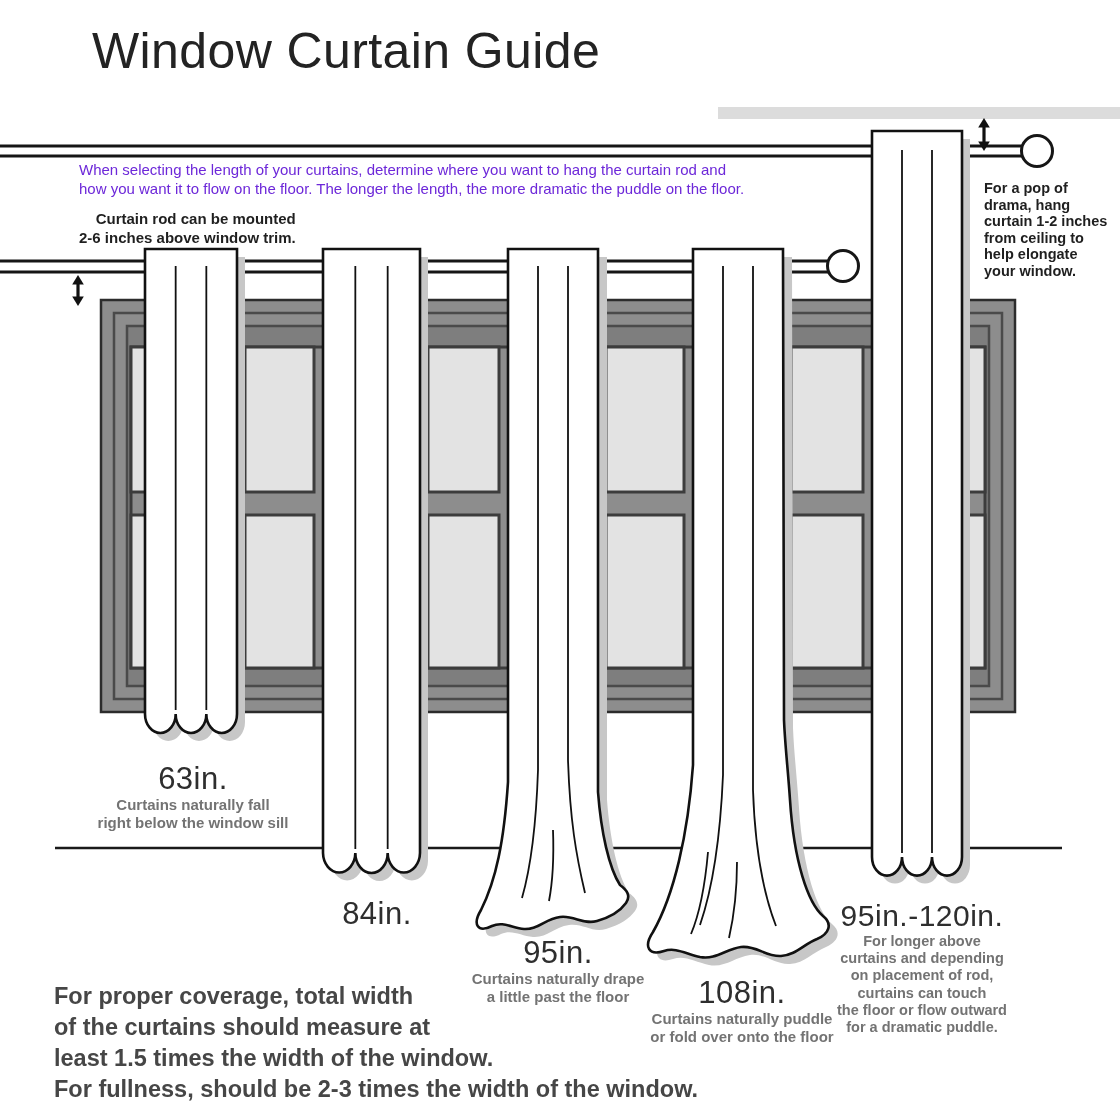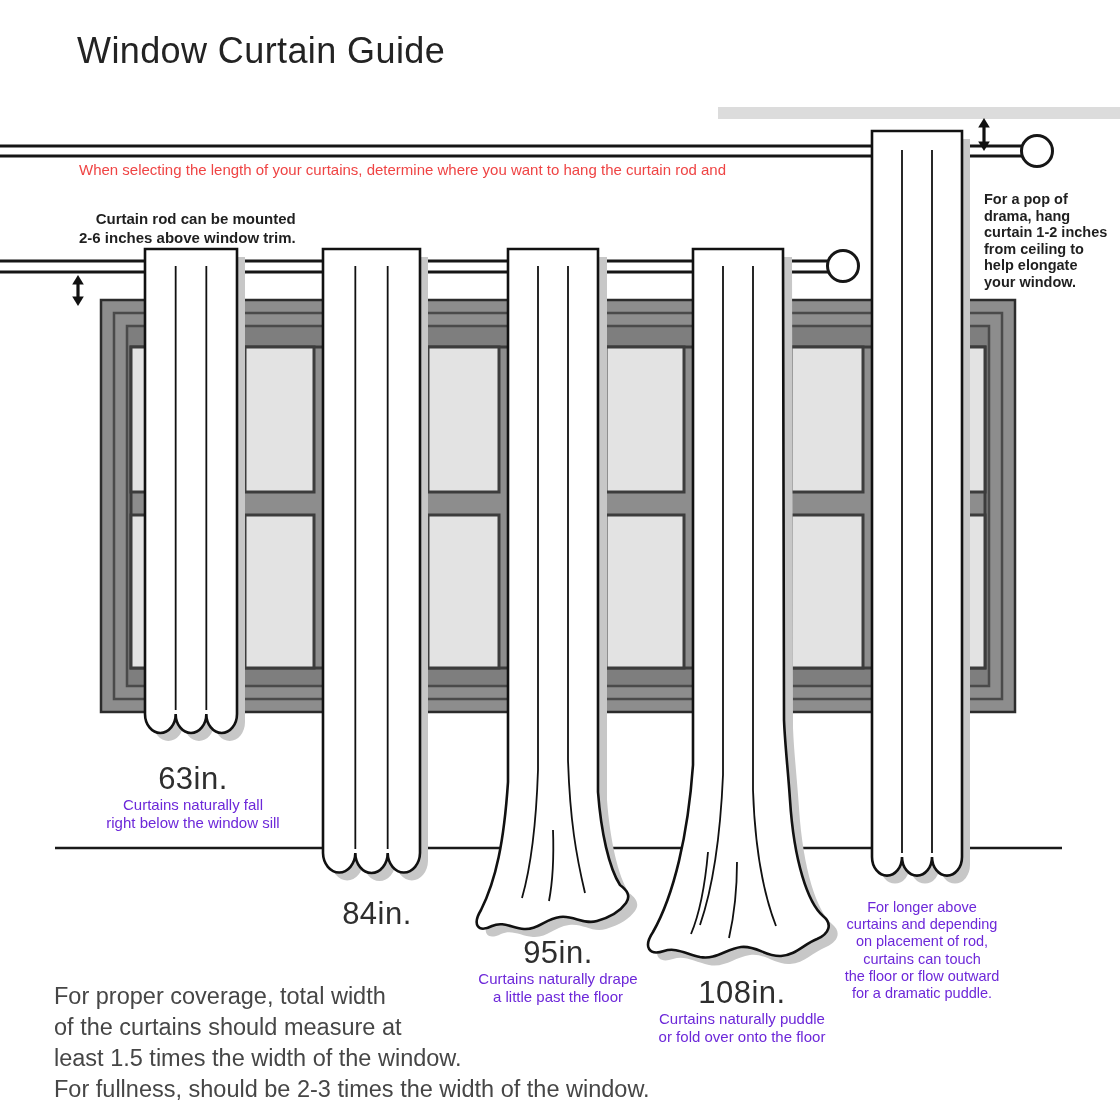--- a/index.html
+++ b/index.html
@@ -3,33 +3,33 @@
 <meta charset="utf-8">
 <style>
   html,body{margin:0;padding:0;}
   body{
     width:1120px;height:1120px;position:relative;background:#ffffff;
     font-family:"Liberation Sans", sans-serif;color:#2e2e2e;overflow:hidden;
   }
   #diagram-svg{position:absolute;left:0;top:0;}
   .abs{position:absolute;}
   .title{
-    left:77px;top:24px;font-size:36px;line-height:54px;color:#232323;
+    left:92px;top:24px;font-size:50px;line-height:54px;color:#232323;
     letter-spacing:0.4px;white-space:nowrap;font-weight:400;
   }
-  .intro{left:79px;top:161px;font-size:15px;line-height:18.5px;color:#ef4444;white-space:nowrap;}
+  .intro{left:79px;top:161px;font-size:15px;line-height:18.5px;color:#6d28d9;white-space:nowrap;}
   .rod-note{left:79px;top:210px;font-size:15px;line-height:18.5px;font-weight:bold;color:#1f1f1f;white-space:nowrap;text-align:right;}
-  .ceiling-note{left:984px;top:180px;font-size:14.5px;line-height:16.5px;font-weight:bold;color:#1f1f1f;white-space:nowrap;margin-top:11px;}
+  .ceiling-note{left:984px;top:180px;font-size:14.5px;line-height:16.5px;font-weight:bold;color:#1f1f1f;white-space:nowrap;}
   .lbl{position:absolute;text-align:center;transform:translateX(-50%);white-space:nowrap;}
   .lbl .num{font-size:31px;line-height:34px;color:#2e2e2e;letter-spacing:0.5px;}
-  .lbl .desc{font-size:15px;line-height:18.2px;color:#6d28d9;}
+  .lbl .desc{font-size:15px;line-height:18.2px;color:#737373;font-weight:bold;}
   .lbl.small .num{font-size:30px;}
   .lbl.small .desc{font-size:14.5px;line-height:17.2px;}
   .footer{
-    left:54px;top:981px;font-size:23.5px;line-height:31px;font-weight:normal;
+    left:54px;top:981px;font-size:23.5px;line-height:31px;font-weight:bold;
     color:#464646;white-space:nowrap;
   }
 </style>
 </head>
 <body>
 
 <svg id="diagram-svg" width="1120" height="1120" viewBox="0 0 1120 1120">
 
   <rect x="718" y="107" width="402" height="12" fill="#dcdcdc"></rect>
 
@@ -132,20 +132,21 @@
     </g>
   </g>
 </svg>
 
 <div class="abs title">
   <div>Window Curtain Guide</div>
 </div>
 
 <div class="abs intro">
   <div>When selecting the length of your curtains, determine where you want to hang the curtain rod and</div>
+  <div>how you want it to flow on the floor. The longer the length, the more dramatic the puddle on the floor.</div>
 </div>
 
 <div class="abs rod-note">
   <div>Curtain rod can be mounted</div>
   <div>2-6 inches above window trim.</div>
 </div>
 
 <div class="abs ceiling-note">
   <div>For a pop of</div>
   <div>drama, hang</div>
@@ -177,20 +178,21 @@
 
 <div class="lbl" style="left:742px;top:976px">
   <div class="num">108in.</div>
   <div class="desc">
     <div>Curtains naturally puddle</div>
     <div>or fold over onto the floor</div>
   </div>
 </div>
 
 <div class="lbl small" style="left:922px;top:899px">
+  <div class="num">95in.-120in.</div>
   <div class="desc">
     <div>For longer above</div>
     <div>curtains and depending</div>
     <div>on placement of rod,</div>
     <div>curtains can touch</div>
     <div>the floor or flow outward</div>
     <div>for a dramatic puddle.</div>
   </div>
 </div>
 

